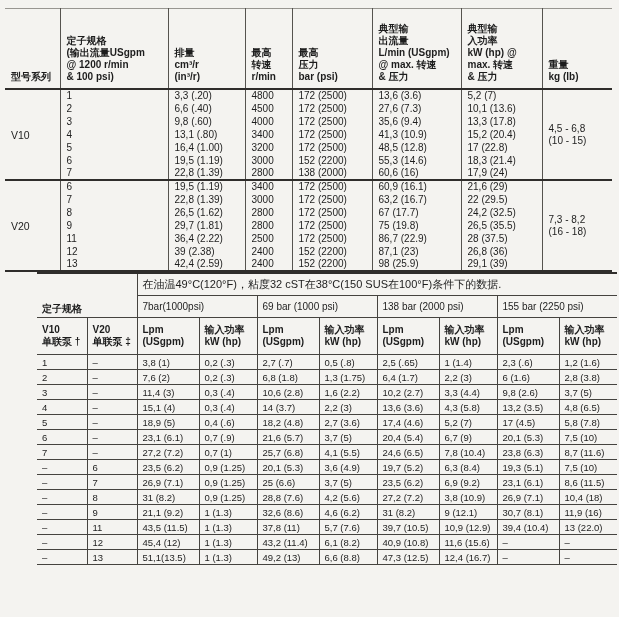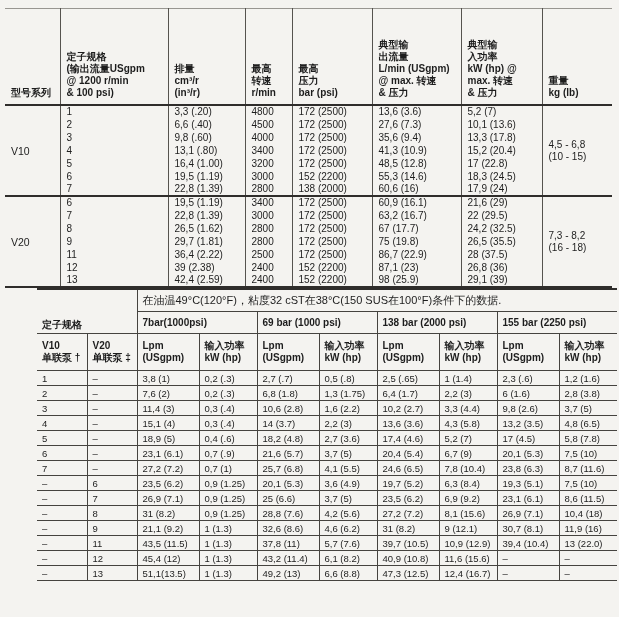--- a/index.html
+++ b/index.html
@@ -23,21 +23,21 @@
     font-size: 10px;
     line-height: 12px;
     text-align: left;
     padding: 0 2px 0 6px;
     white-space: pre-line;
     overflow: hidden;
   }
   #spec-table thead th {
     vertical-align: bottom;
     padding-bottom: 5px;
-    padding-top: 22px;
+    padding-top: 6px;
     font-weight: bold;
     border-bottom: 2px solid #2f2d2b;
     height: 68px;
   }
   #spec-table tbody tr { height: 13px; }
   #spec-table tbody.group { border-top: 2px solid #2f2d2b; }
   .bl { border-left: 1px solid #55534f; }
   #spec-table td.model-cell { vertical-align: middle; font-size: 10.5px; }
   #spec-table td.weight-cell { vertical-align: middle; }
 
@@ -67,21 +67,21 @@
   }
   #perf-table tr > *:first-child { border-left: 0; }
   #perf-table tr > *:last-child { border-right: 0; }
   #perf-table .ring-th {
     vertical-align: bottom;
     font-weight: bold;
     font-size: 10px;
     padding-bottom: 3px;
   }
   #perf-table .note-th { height: 19px; vertical-align: middle; font-size: 11px; }
-  #perf-table .press-th { height: 19px; vertical-align: middle; font-weight: bold; font-size: 10px; margin-top: 40px; }
+  #perf-table .press-th { height: 19px; vertical-align: middle; font-weight: normal; font-size: 10px; margin-top: 40px; }
   #perf-table .sub-th { height: 34px; vertical-align: middle; font-weight: bold; font-size: 10px; line-height: 12px; }
   #perf-table tbody tr { height: 15px; }
 </style>
 </head>
 <body>
 
 <div class="sheet">
 
   <table id="spec-table">
     <colgroup>
@@ -167,21 +167,21 @@
           <td class="bl">172 (2500)</td>
           <td class="bl">48,5 (12.8)</td>
           <td class="bl">17 (22.8)</td>
         </tr>
         <tr>
           <td class="bl">6</td>
           <td class="bl">19,5 (1.19)</td>
           <td class="bl">3000</td>
           <td class="bl">152 (2200)</td>
           <td class="bl">55,3 (14.6)</td>
-          <td class="bl">18,3 (24.5)</td>
+          <td class="bl">18,3 (21.4)</td>
         </tr>
         <tr>
           <td class="bl">7</td>
           <td class="bl">22,8 (1.39)</td>
           <td class="bl">2800</td>
           <td class="bl">138 (2000)</td>
           <td class="bl">60,6 (16)</td>
           <td class="bl">17,9 (24)</td>
         </tr>
       </tbody>
@@ -406,21 +406,21 @@
           <td>8,6 (11.5)</td>
         </tr>
         <tr>
           <td>–</td>
           <td>8</td>
           <td>31 (8.2)</td>
           <td>0,9 (1.25)</td>
           <td>28,8 (7.6)</td>
           <td>4,2 (5.6)</td>
           <td>27,2 (7.2)</td>
-          <td>8,1 (15.6)</td>
+          <td>3,8 (10.9)</td>
           <td>26,9 (7.1)</td>
           <td>10,4 (18)</td>
         </tr>
         <tr>
           <td>–</td>
           <td>9</td>
           <td>21,1 (9.2)</td>
           <td>1 (1.3)</td>
           <td>32,6 (8.6)</td>
           <td>4,6 (6.2)</td>

